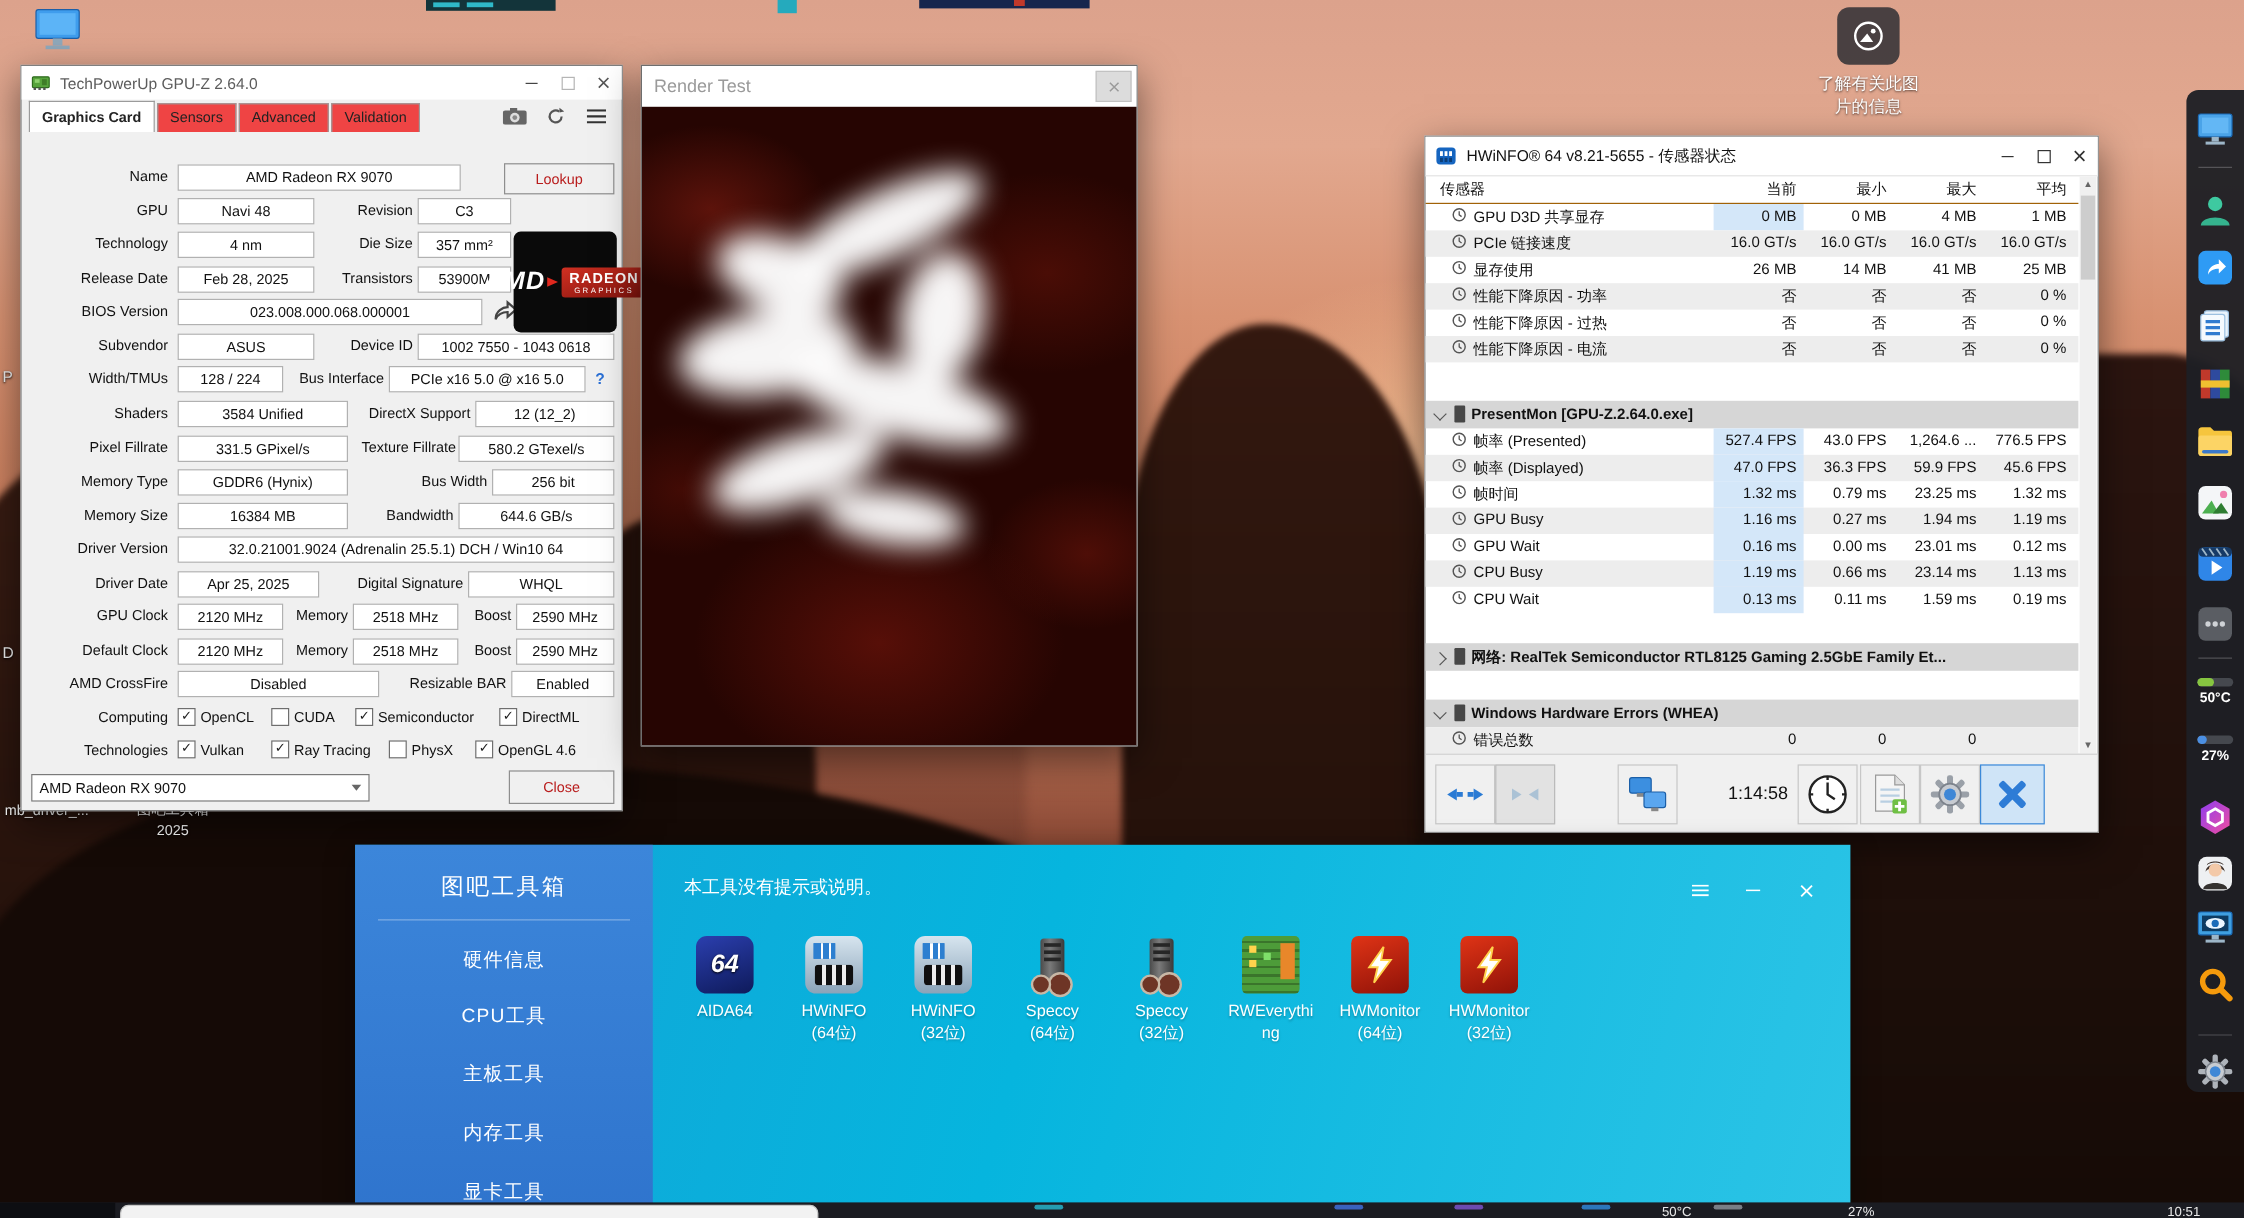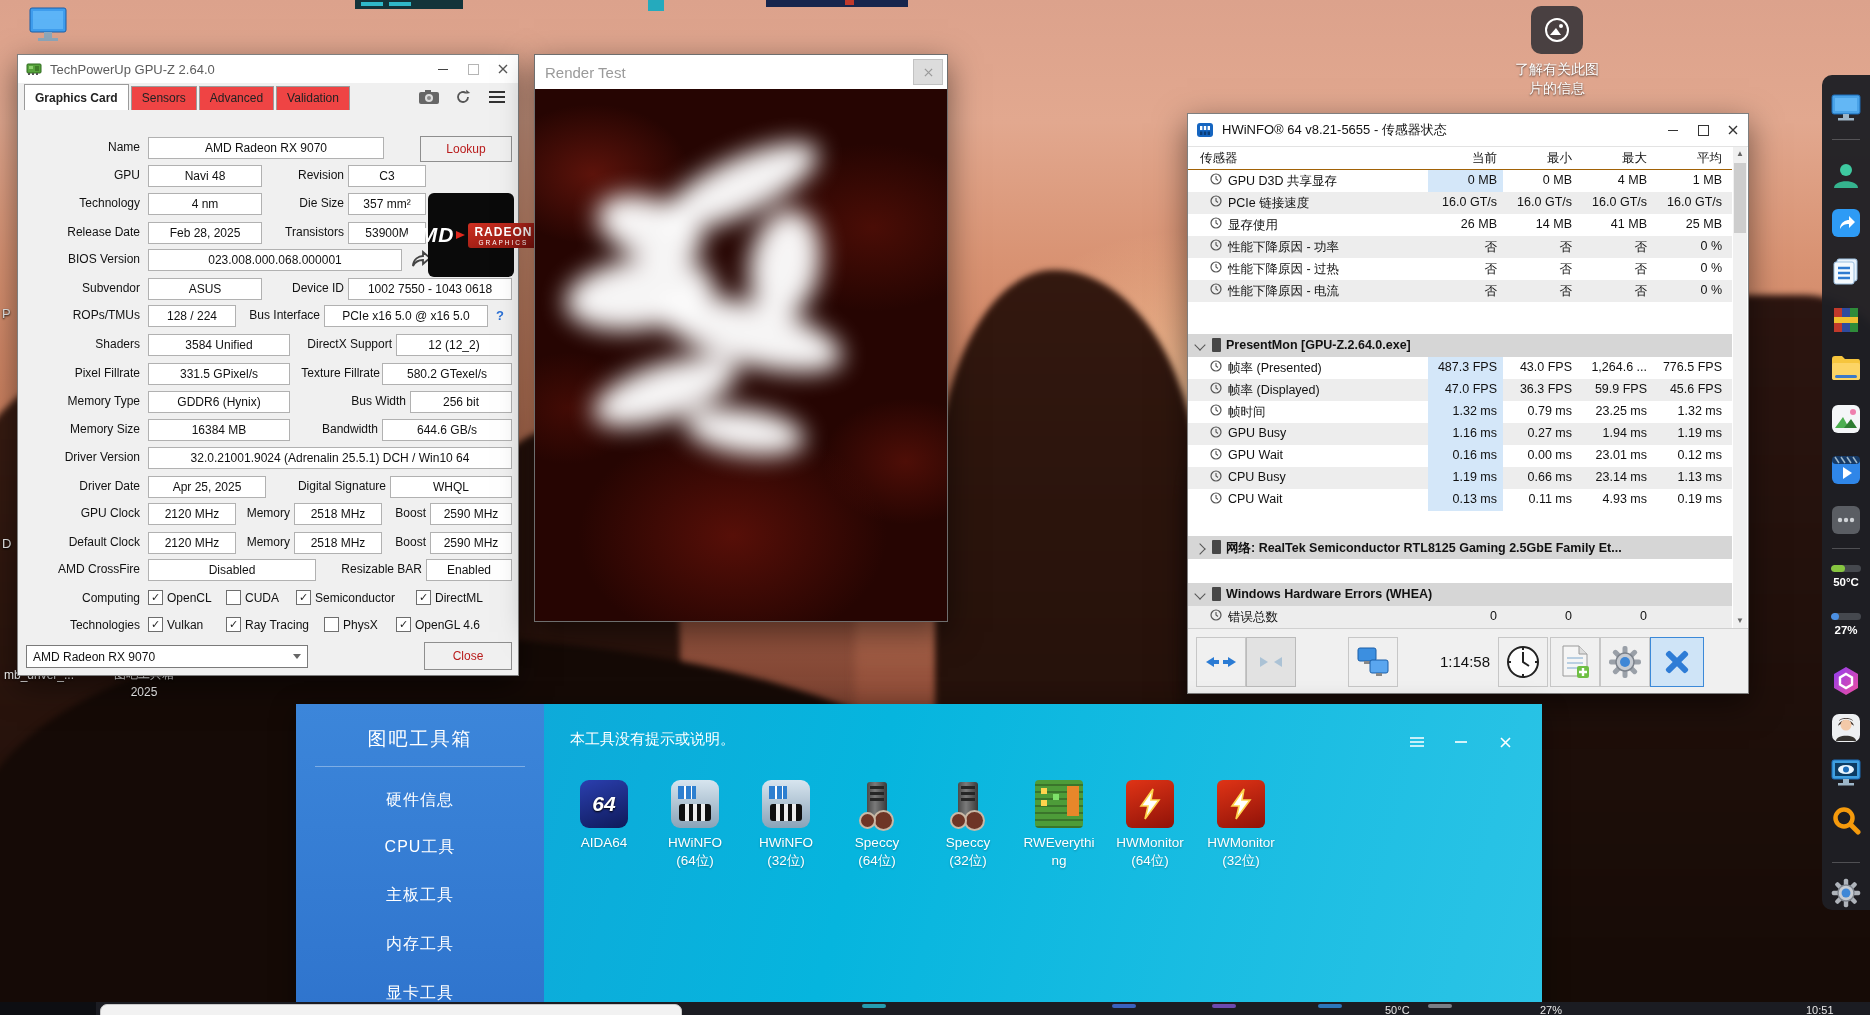--- a/index.html
+++ b/index.html
@@ -303,21 +303,21 @@
       <span>UEFI</span>
     </span>
   </div>
   <div class="gz-row" style="top:223px">
     <span class="gz-lab">Subvendor</span>
     <span class="gz-box" style="left:120px;width:112px">ASUS</span>
     <span class="gz-lab2" style="left:232px;width:84px">Device ID</span>
     <span class="gz-box" style="left:320px;width:162px">1002 7550 - 1043 0618</span>
   </div>
   <div class="gz-row" style="top:250px">
-    <span class="gz-lab">ROPs/TMUs</span>
+    <span class="gz-lab">Width/TMUs</span>
     <span class="gz-box" style="left:120px;width:86px">128 / 224</span>
     <span class="gz-lab2" style="left:206px;width:86px">Bus Interface</span>
     <span class="gz-box" style="left:296px;width:162px">PCIe x16 5.0 @ x16 5.0</span>
     <span class="help" style="left:468px">?</span>
   </div>
   <div class="gz-row" style="top:279px">
     <span class="gz-lab">Shaders</span>
     <span class="gz-box" style="left:120px;width:140px">3584 Unified</span>
     <span class="gz-lab2" style="left:266px;width:98px">DirectX Support</span>
     <span class="gz-box" style="left:368px;width:114px">12 (12_2)</span>
@@ -555,21 +555,21 @@
         <span class="chev down"></span>
         <span class="chip"></span>
         <span class="glab">PresentMon [GPU-Z.2.64.0.exe]</span>
       </div>
       <div class="hw-row sensor" style="top: 187px;">
         <span class="clk"><svg width="12" height="12" viewBox="0 0 12 12">
             <circle cx="6" cy="6" r="5" fill="none" stroke="#555" stroke-width="1.2"></circle>
             <path d="M6 3 V6 L8 7.5" stroke="#555" stroke-width="1.1" fill="none"></path>
           </svg></span>
         <span class="rlab">帧率 (Presented)</span>
-        <span class="hw-cell hc0 hl">487.3 FPS</span>
+        <span class="hw-cell hc0 hl">527.4 FPS</span>
         <span class="hw-cell hc1">43.0 FPS</span>
         <span class="hw-cell hc2">1,264.6 ...</span>
         <span class="hw-cell hc3">776.5 FPS</span>
       </div>
       <div class="hw-row sensor shade" style="top: 209px;">
         <span class="clk"><svg width="12" height="12" viewBox="0 0 12 12">
             <circle cx="6" cy="6" r="5" fill="none" stroke="#555" stroke-width="1.2"></circle>
             <path d="M6 3 V6 L8 7.5" stroke="#555" stroke-width="1.1" fill="none"></path>
           </svg></span>
         <span class="rlab">帧率 (Displayed)</span>
@@ -623,21 +623,21 @@
         <span class="hw-cell hc3">1.13 ms</span>
       </div>
       <div class="hw-row sensor" style="top: 319px;">
         <span class="clk"><svg width="12" height="12" viewBox="0 0 12 12">
             <circle cx="6" cy="6" r="5" fill="none" stroke="#555" stroke-width="1.2"></circle>
             <path d="M6 3 V6 L8 7.5" stroke="#555" stroke-width="1.1" fill="none"></path>
           </svg></span>
         <span class="rlab">CPU Wait</span>
         <span class="hw-cell hc0 hl">0.13 ms</span>
         <span class="hw-cell hc1">0.11 ms</span>
-        <span class="hw-cell hc2">4.93 ms</span>
+        <span class="hw-cell hc2">1.59 ms</span>
         <span class="hw-cell hc3">0.19 ms</span>
       </div>
       <div class="hw-row group" style="top: 366px;">
         <span class="chev right"></span>
         <span class="chip"></span>
         <span class="glab">网络: RealTek Semiconductor RTL8125 Gaming 2.5GbE Family Et...</span>
       </div>
       <div class="hw-row group" style="top: 413px;">
         <span class="chev down"></span>
         <span class="chip"></span>

